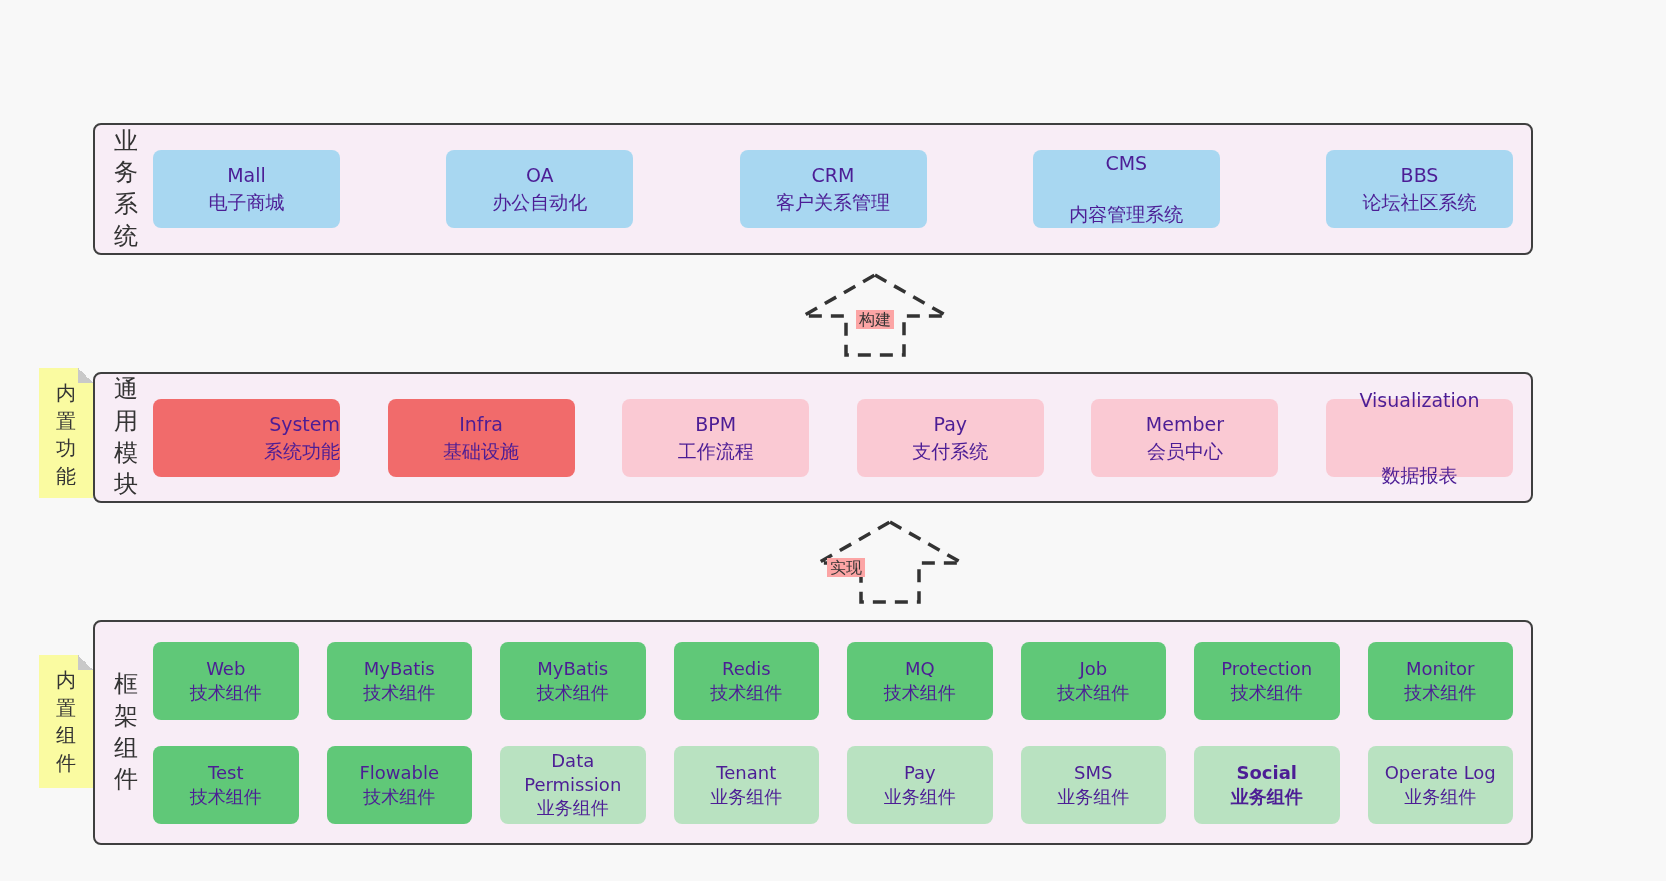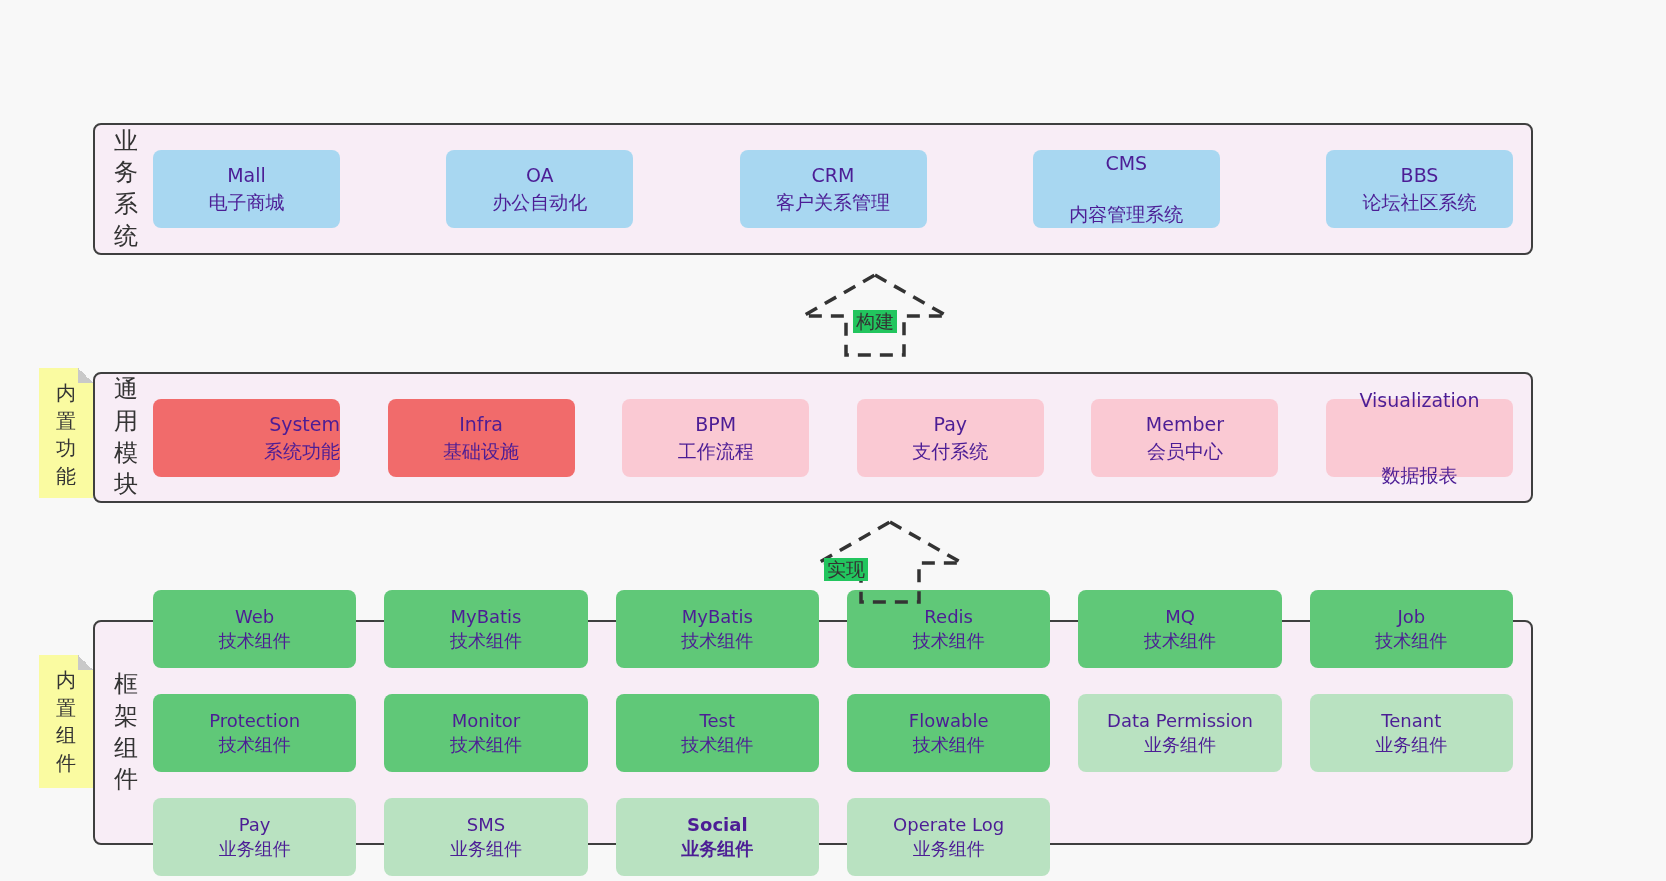--- a/index.html
+++ b/index.html
@@ -29,21 +29,21 @@
     font-size:24px; line-height:1.32; text-align:center; color:#333;
   }
 
   .boxes {
     flex:1;
     display:flex; justify-content:space-between; align-items:center;
     padding:0 18px 0 10px;
   }
   .band-3 .boxes {
     display:grid;
-    grid-template-columns:repeat(6, 1fr);
+    grid-template-columns:repeat(8, 1fr);
     column-gap:28px; row-gap:26px;
   }
 
   .box {
     border-radius:8px;
     display:flex; flex-direction:column; align-items:center; justify-content:center;
     text-align:center;
     font-size:19px; line-height:1.42;
     color:#4c1d95;
   }
@@ -69,22 +69,22 @@
   .arrow { position:absolute; z-index:3; }
   .arrow-1 { left:800px; top:272px; }
   .arrow-2 { left:815px; top:519px; }
   .arrow polygon {
     fill:none; stroke:#333333; stroke-width:3.5;
     stroke-dasharray:13 9;
   }
   .arrow-label {
     position:absolute; z-index:4;
     transform:translateX(-50%);
-    font-size:19px; line-height:1.2; color:#333;
-    background:#22c55e; padding:0 3px; white-space:nowrap;
+    font-size:16px; line-height:1.2; color:#333;
+    background:#fca5a5; padding:0 3px; white-space:nowrap;
   }
   .arrow-label-1 { left:875px; top:310px; }
   .arrow-label-2 { left:846px; top:558px; }
 </style>
 </head>
 <body>
 
 <div class="page">
 
   <div class="note note-1">

